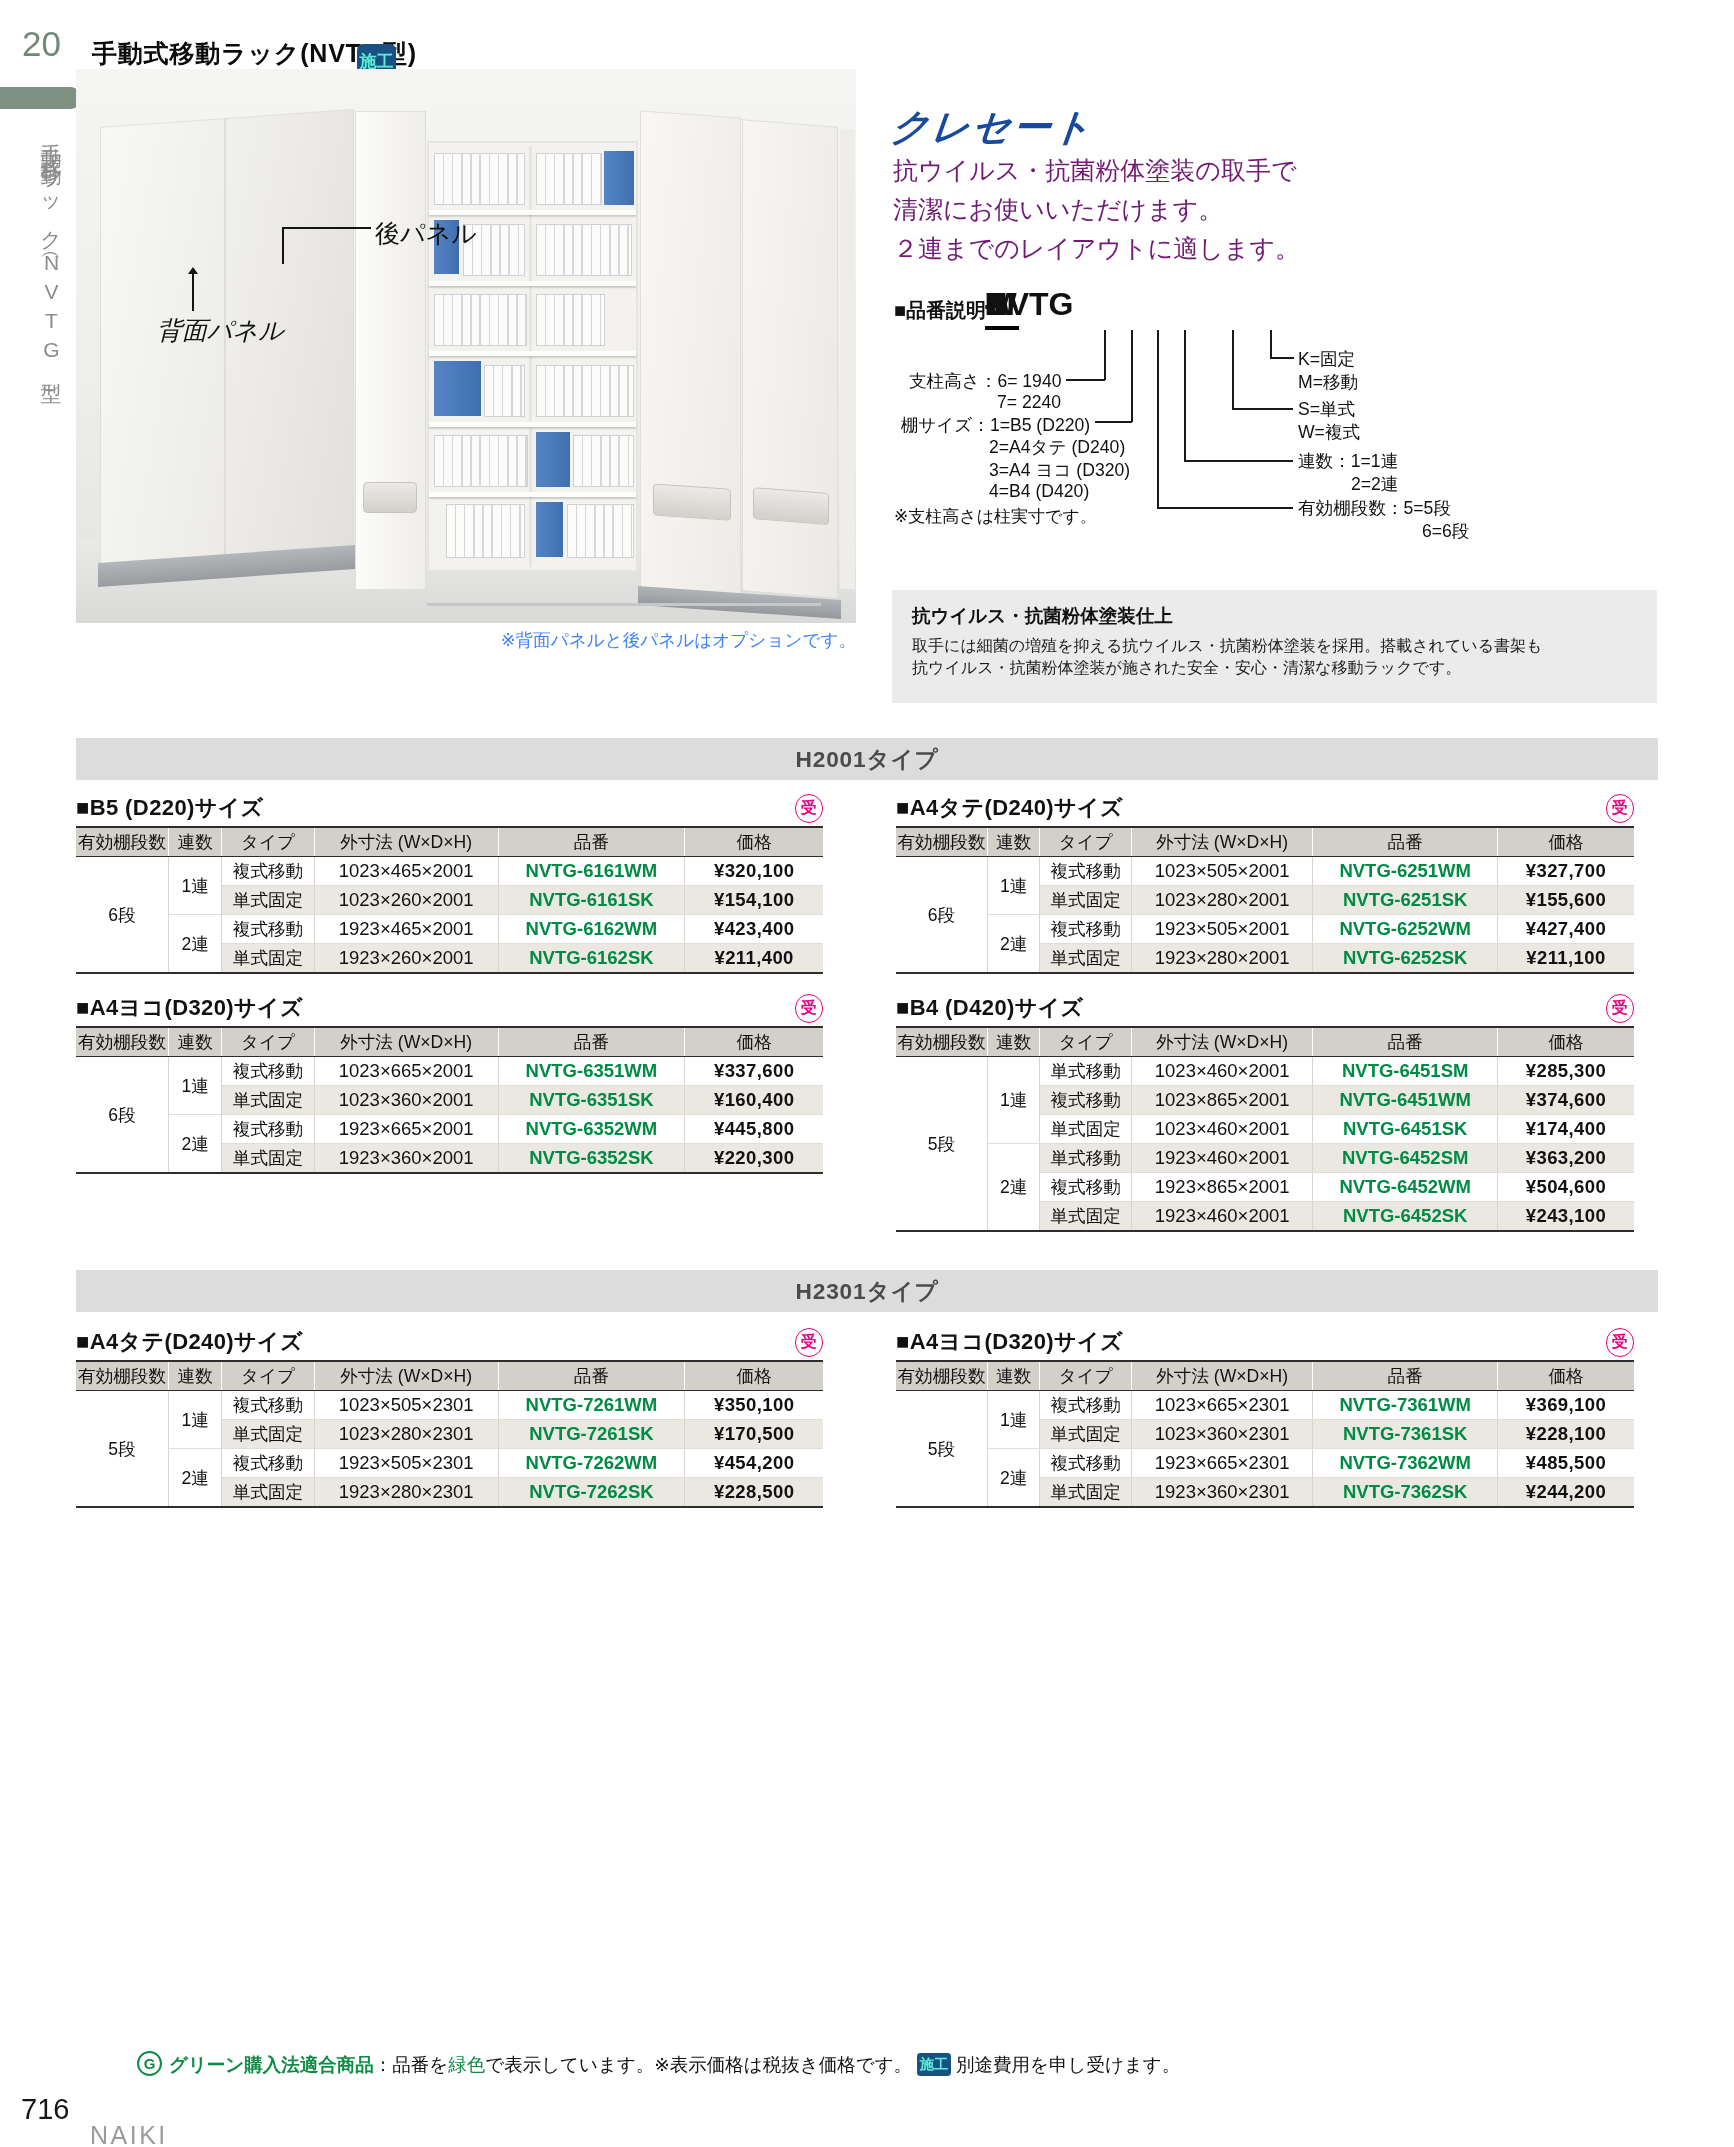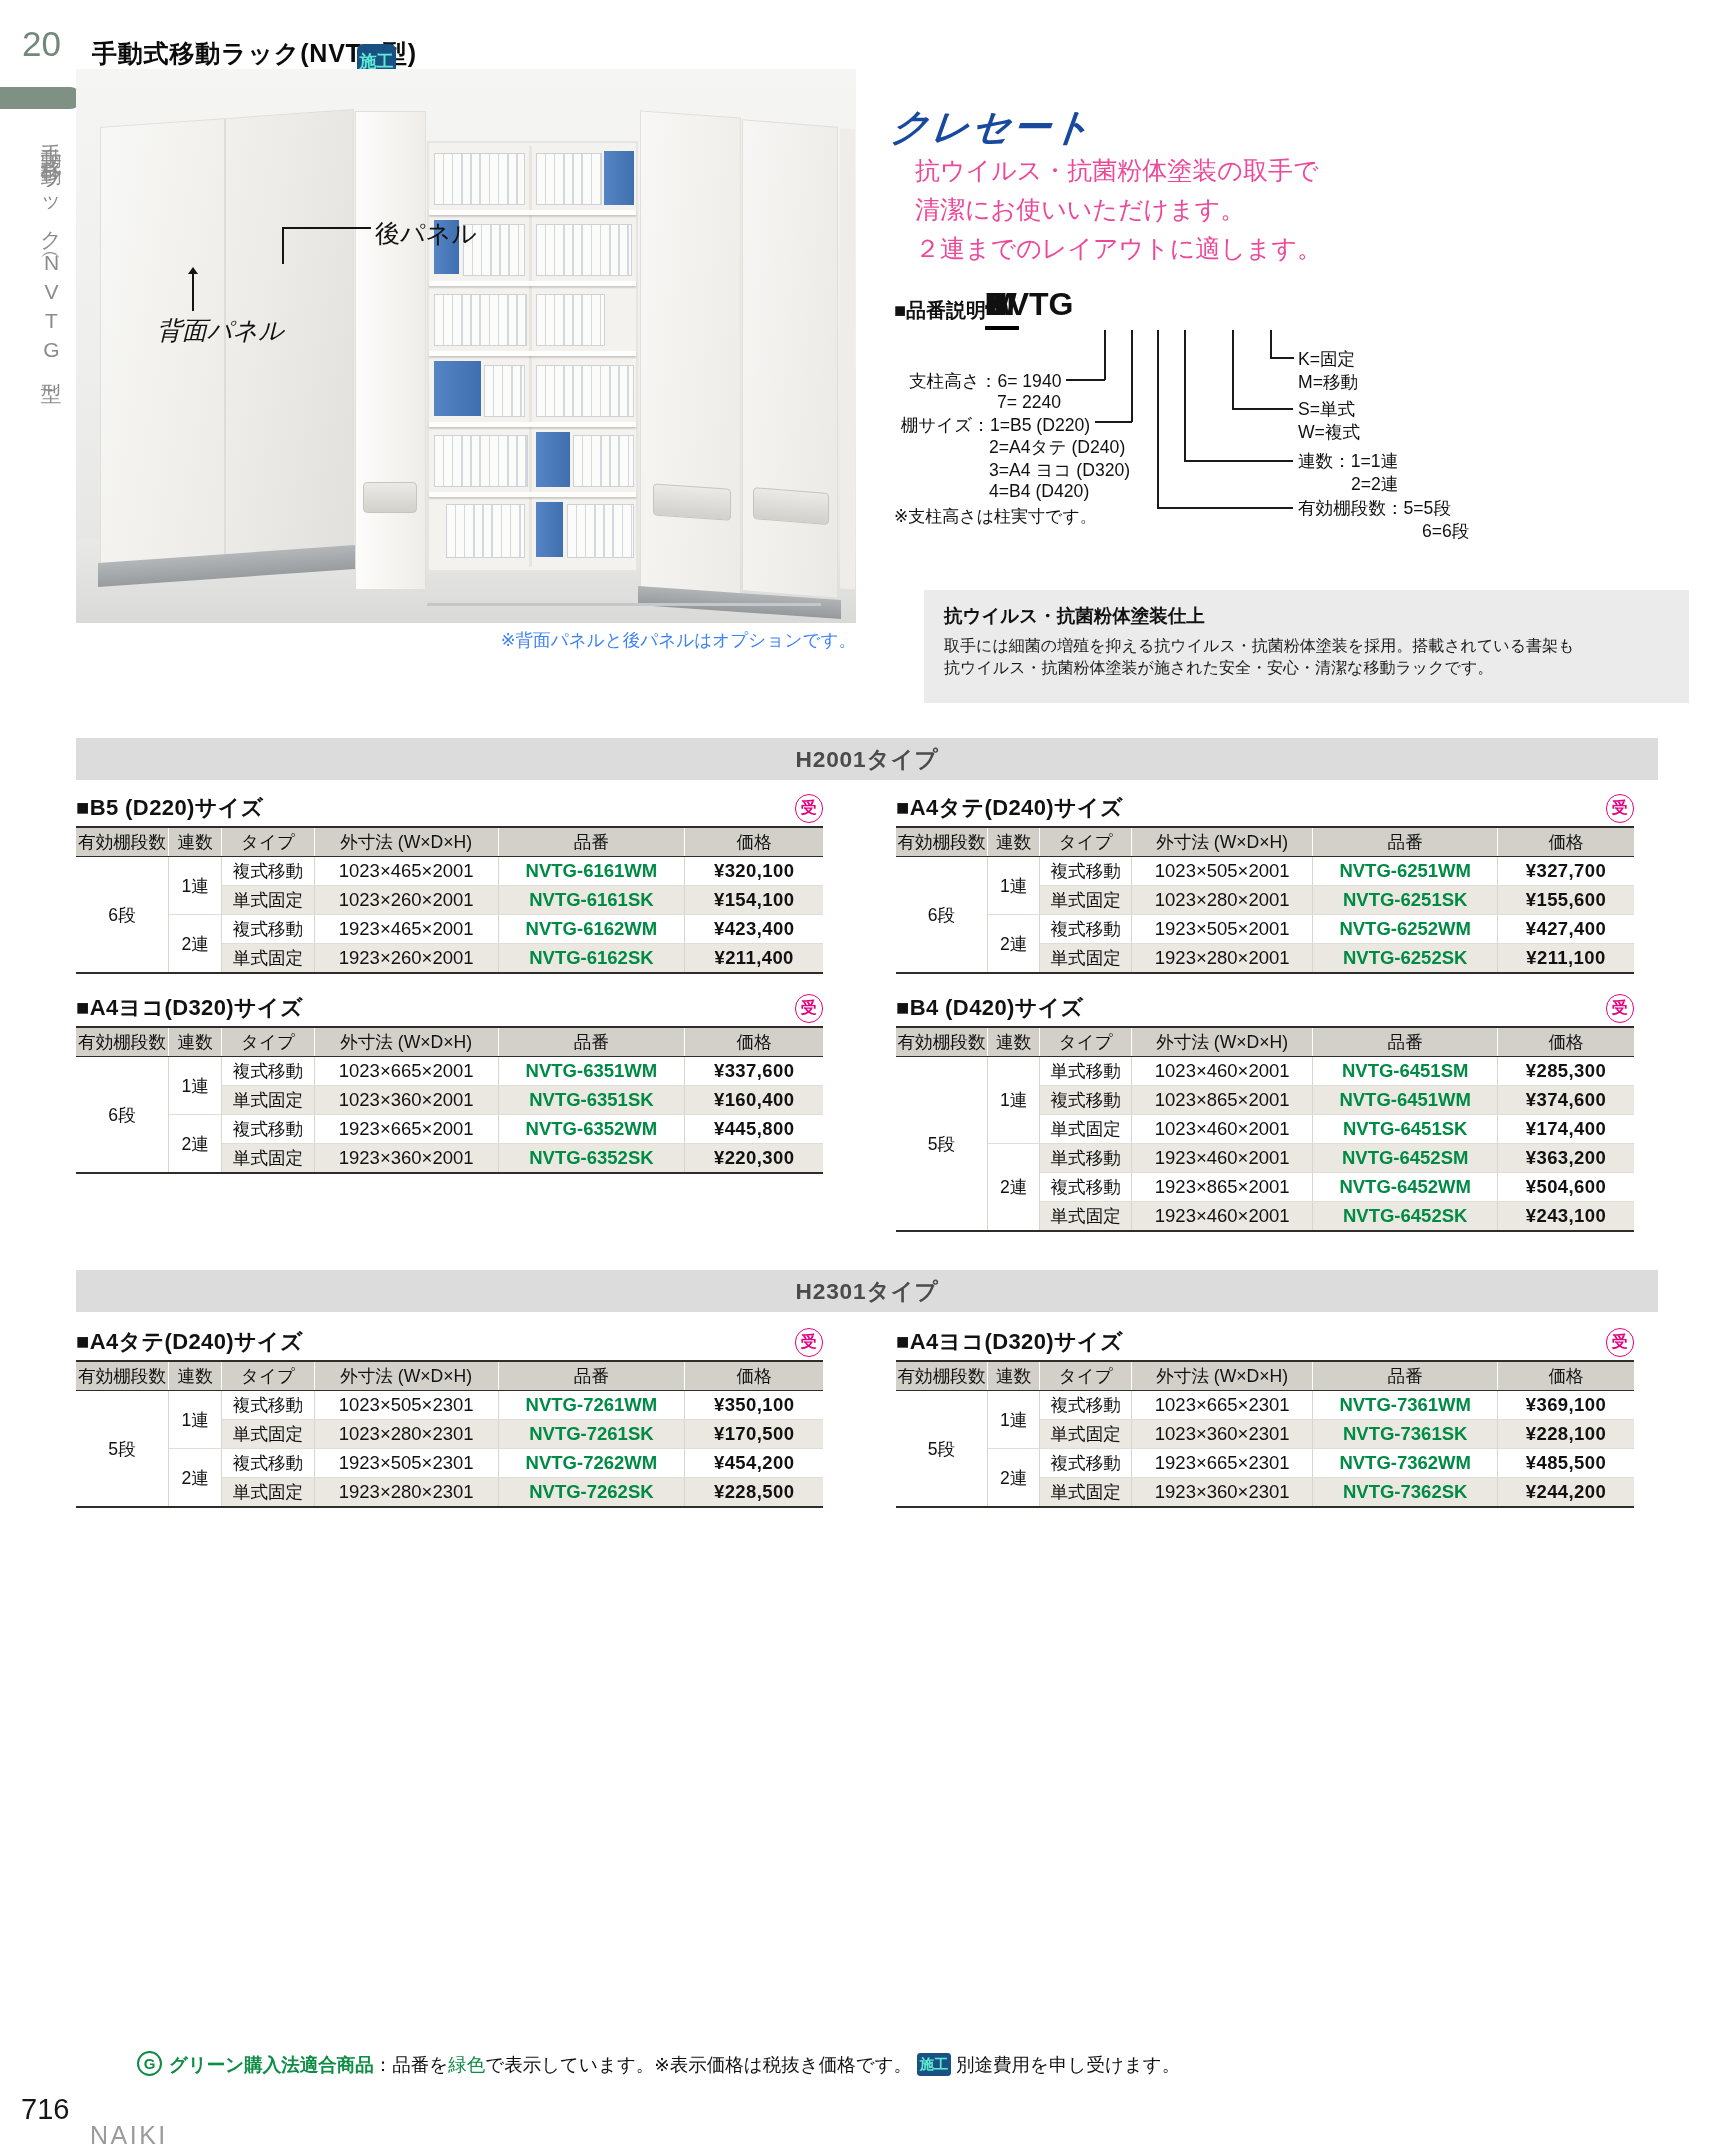--- a/index.html
+++ b/index.html
@@ -24,37 +24,37 @@
   .ph-handle{background:linear-gradient(#eceae6,#d2d0cb);border:0.8px solid #c6c4bf;border-radius:4.2px;}
   .bnd{top:8.4px;bottom:6.7px;background:repeating-linear-gradient(90deg,#fbfbfa 0 7.6px,#d4d8dd 7.6px 9.2px);border:0.8px solid #ced1d6;}
   .bblue{top:6.7px;bottom:6.7px;background:linear-gradient(90deg,#5585c4,#3f6fae);}
   .ph-line{background:#141414;}
   .ph-label{font-size:25px;color:#111;}
   .photo-caption{left:76px;top:628px;width:780px;text-align:right;font-size:17.6px;color:#3b82f6;}
 
   
   .logo{left:891px;top:102px;font-size:38px;font-weight:bold;font-style:italic;color:#174a9e;
         letter-spacing:1.7px;transform:skewX(-6deg);}
-  .intro-line{left:915px;font-size:25px;color:#ec4899;}
+  .intro-line{left:893px;font-size:25px;color:#701a75;}
 
   
   .diagram{left:894px;top:285px;width:789px;height:264px;}
   .diagram *{position:absolute;}
   .pn-heading{left:0;top:11.7px;font-size:20px;font-weight:bold;}
   .pn-code{left:88px;top:0;display:flex;align-items:flex-start;font-size:32px;font-weight:bold;line-height:39px;white-space:nowrap;}
   .pn-code span{display:inline-block;text-align:center;}
   .pn-pre{width:94px;}
   .pn-hy{width:15px;}
   .pn-ch{width:22px;margin:0 2.5px;border-bottom:4.2px solid #000;padding-bottom:1.7px;}
   .pn-chw{width:34px;margin:0 2.5px;border-bottom:4.2px solid #000;padding-bottom:1.7px;}
   .pn-lbl{font-size:17.6px;white-space:nowrap;}
   .dln{background:#1a1a1a;}
 
   
-  .info-box{left:892px;top:590px;width:765px;height:113px;background:#ebebeb;box-sizing:border-box;padding:13.4px 20px 0 20px;margin-left:32px;}
+  .info-box{left:892px;top:590px;width:765px;height:113px;background:#ebebeb;box-sizing:border-box;padding:13.4px 20px 0 20px;}
   .info-title{font-size:18.5px;font-weight:bold;margin-bottom:6.7px;}
   .info-line{font-size:16px;line-height:22px;color:#1a1a1a;}
 
   
   .sec-bar{left:76px;width:1582px;height:42px;background:#dcdcdc;display:flex;align-items:center;justify-content:center;
            font-size:22.7px;font-weight:bold;color:#4b4b4b;letter-spacing:0.8px;}
 
   
   .tbl{position:absolute;}
   .tbl-title{display:flex;justify-content:space-between;align-items:center;height:28.5px;margin-bottom:3.4px;}

